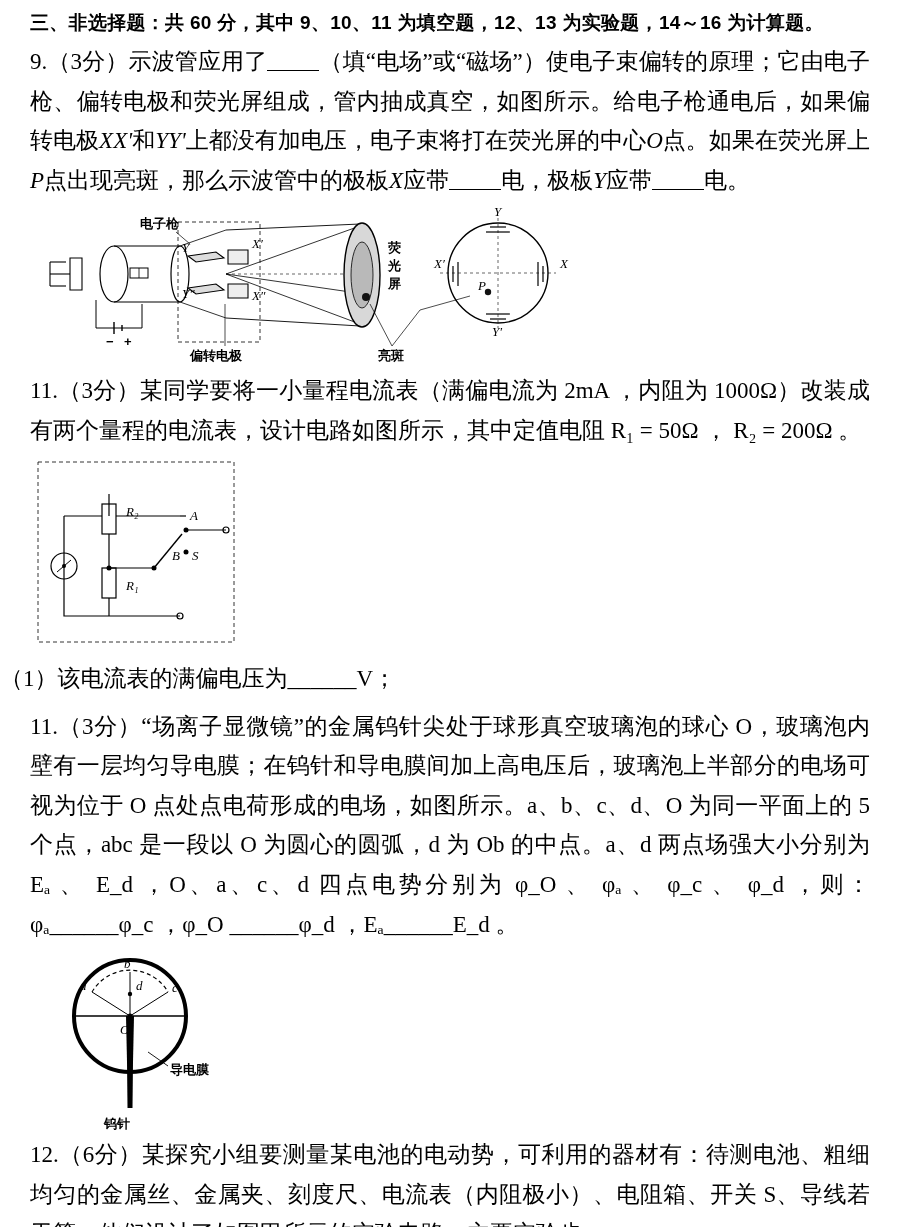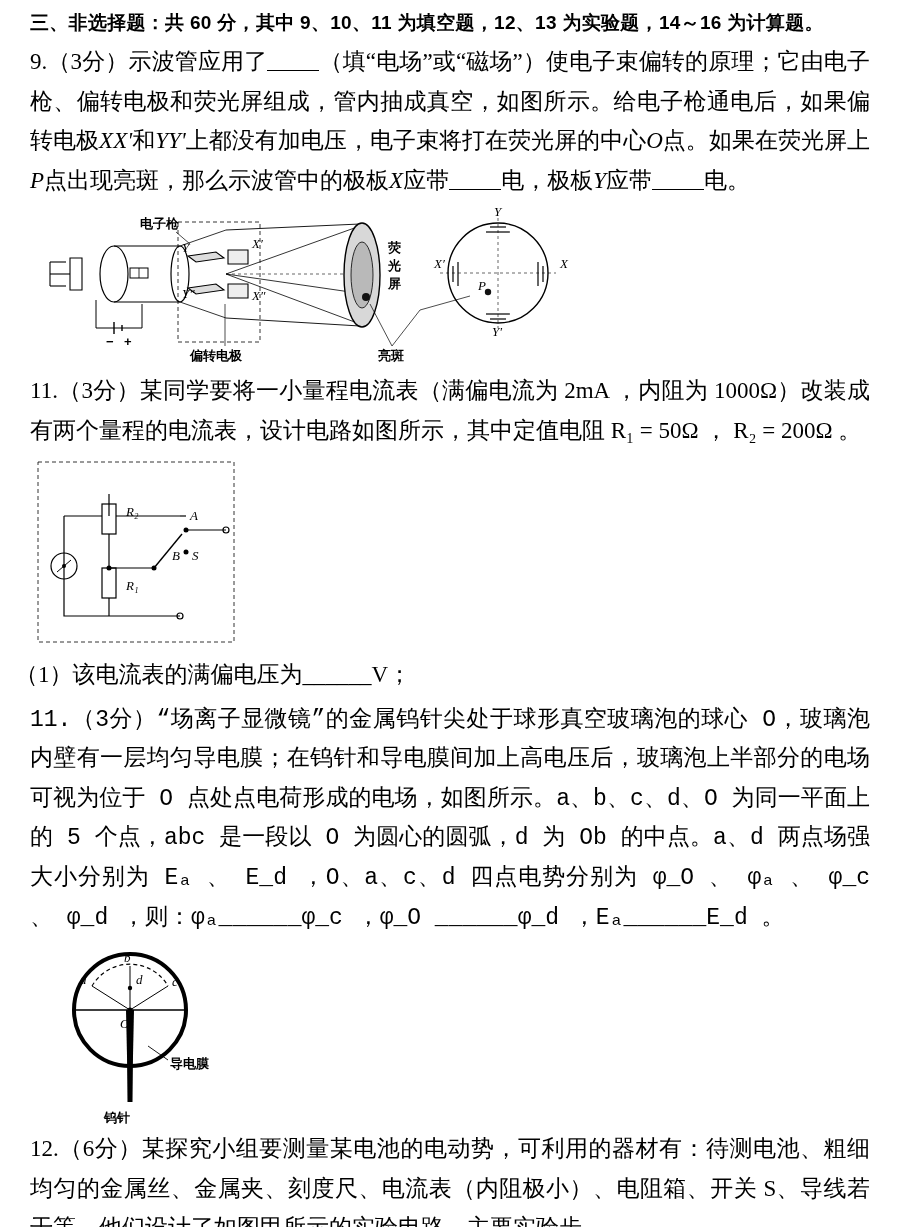--- a/index.html
+++ b/index.html
@@ -41,21 +41,21 @@
   }
   .blank {
     display: inline-block;
     border-bottom: 1.2px solid #000;
     min-width: 52px;
     height: 1em;
     vertical-align: -2px;
   }
   .it { font-style: italic; font-family: "Liberation Serif", serif; }
   .sub-items { margin: 4px 0 0 0; }
-  .sub-items p { margin: 2px 0; padding-left: 15px; }
+  .sub-items p { margin: 8px 0; }
 
   
   .fig-wrap { display:block; margin-left: 30px; }
   svg { display:block; }
   .lbl {
     font-family: "Liberation Sans", sans-serif;
     font-size: 13px;
     font-weight: bold;
   }
   .lbl-s {
@@ -211,21 +211,21 @@
       <text class="lbl-s" x="160" y="64">A</text>
       <text class="lbl-s" x="142" y="104">B</text>
       <text class="lbl-s" x="162" y="104">S</text>
     </svg>
   </div>
 
   <div class="q sub-items">
     <p>（1）该电流表的满偏电压为______V；</p>
   </div>
 
-  <div class="q" style="margin-top:6px;font-family:Liberation Mono, monospace;">
+  <div class="q" style="margin-top:6px;">
     <p>
       <span>11.（3分）</span><span>“场离子显微镜”的金属钨针尖处于球形真空玻璃泡的球心 O，玻璃泡内壁有一层均匀导电膜；在钨针和导电膜间加上高电压后，玻璃泡上半部分的电场可视为位于 O 点处点电荷形成的电场，如图所示。a、b、c、d、O 为同一平面上的 5 个点，abc 是一段以 O 为圆心的圆弧，d 为 Ob 的中点。a、d 两点场强大小分别为 Eₐ 、 E_d ，O、a、c、d 四点电势分别为 φ_O 、 φₐ 、 φ_c 、 φ_d ，则：φₐ______φ_c ，φ_O ______φ_d ，Eₐ______E_d 。</span>
     </p>
   </div>
 
   <div class="fig-wrap" style="margin-top:4px; margin-left:40px;">
     <svg width="200" height="185" viewBox="0 0 200 185">
       <circle cx="90" cy="68" r="56" fill="none" stroke="#000" stroke-width="4"></circle>
       <line x1="34" y1="68" x2="146" y2="68" stroke="#000" stroke-width="1.4"></line>
       <circle cx="90" cy="68" r="2.5" fill="#000"></circle>

